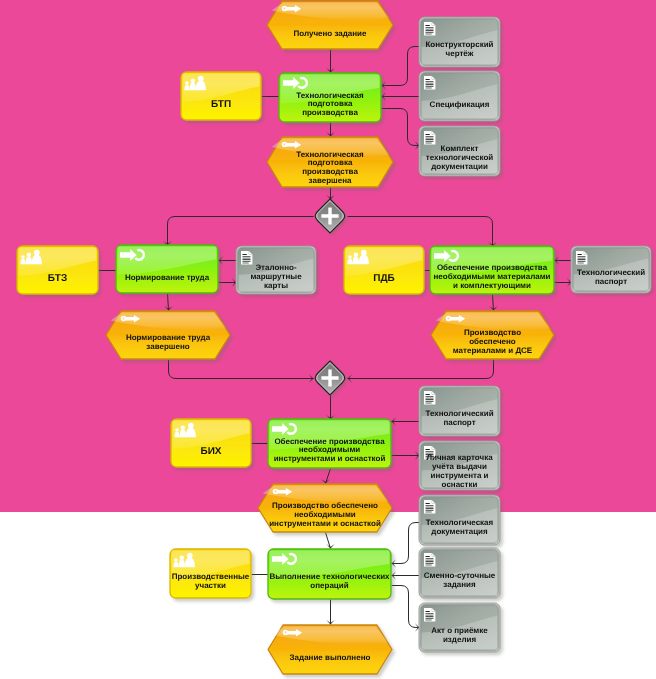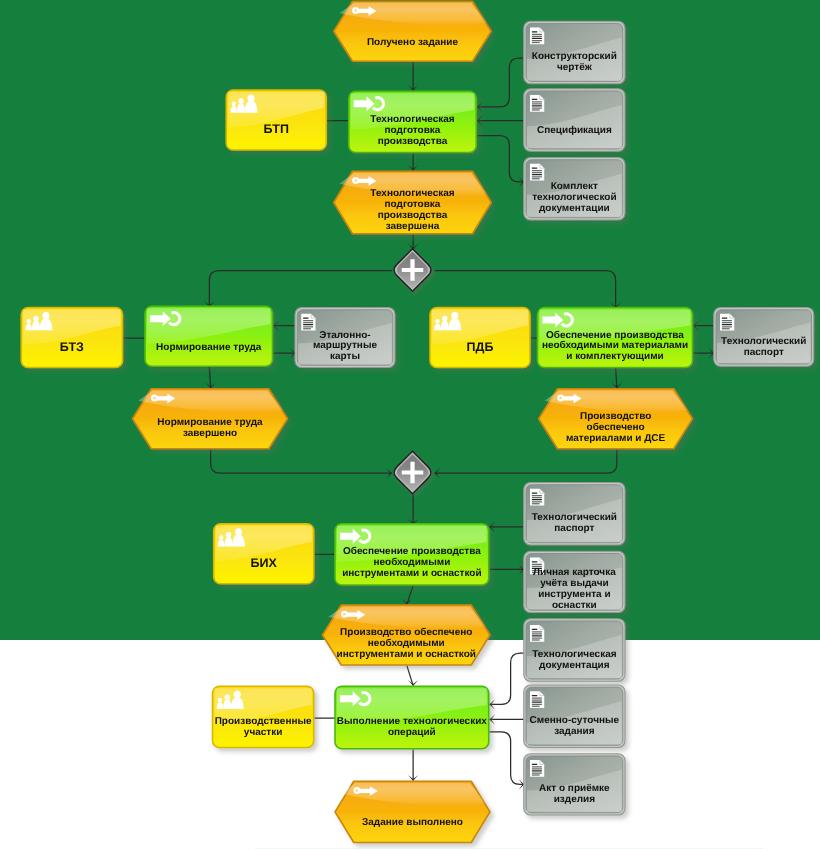--- a/index.html
+++ b/index.html
@@ -2,21 +2,21 @@
 <html><head>
 <meta charset="utf-8">
 <title>Process diagram</title>
 <style>
   html,body{margin:0;padding:0;background:#ffffff;}
   body{width:656px;height:679px;overflow:hidden;
        font-family:"Liberation Sans",sans-serif;
        -webkit-font-smoothing:antialiased;
        text-rendering:geometricPrecision;}
   #stage{-webkit-font-smoothing:antialiased;}
-  #stage{position:relative;width:656px;height:512px;background:#15803d;}
+  #stage{position:relative;width:656px;height:512px;background:#ec4899;}
   svg{display:block;}
   text{font-family:"Liberation Sans",sans-serif;font-weight:bold;text-anchor:middle;}
   .t-dark{fill:#111111;}
 </style>
 </head>
 <body>
 
 <div id="stage">
   <svg id="svg" width="656" height="679" viewBox="0 0 656 679" xmlns="http://www.w3.org/2000/svg">
       <defs>

